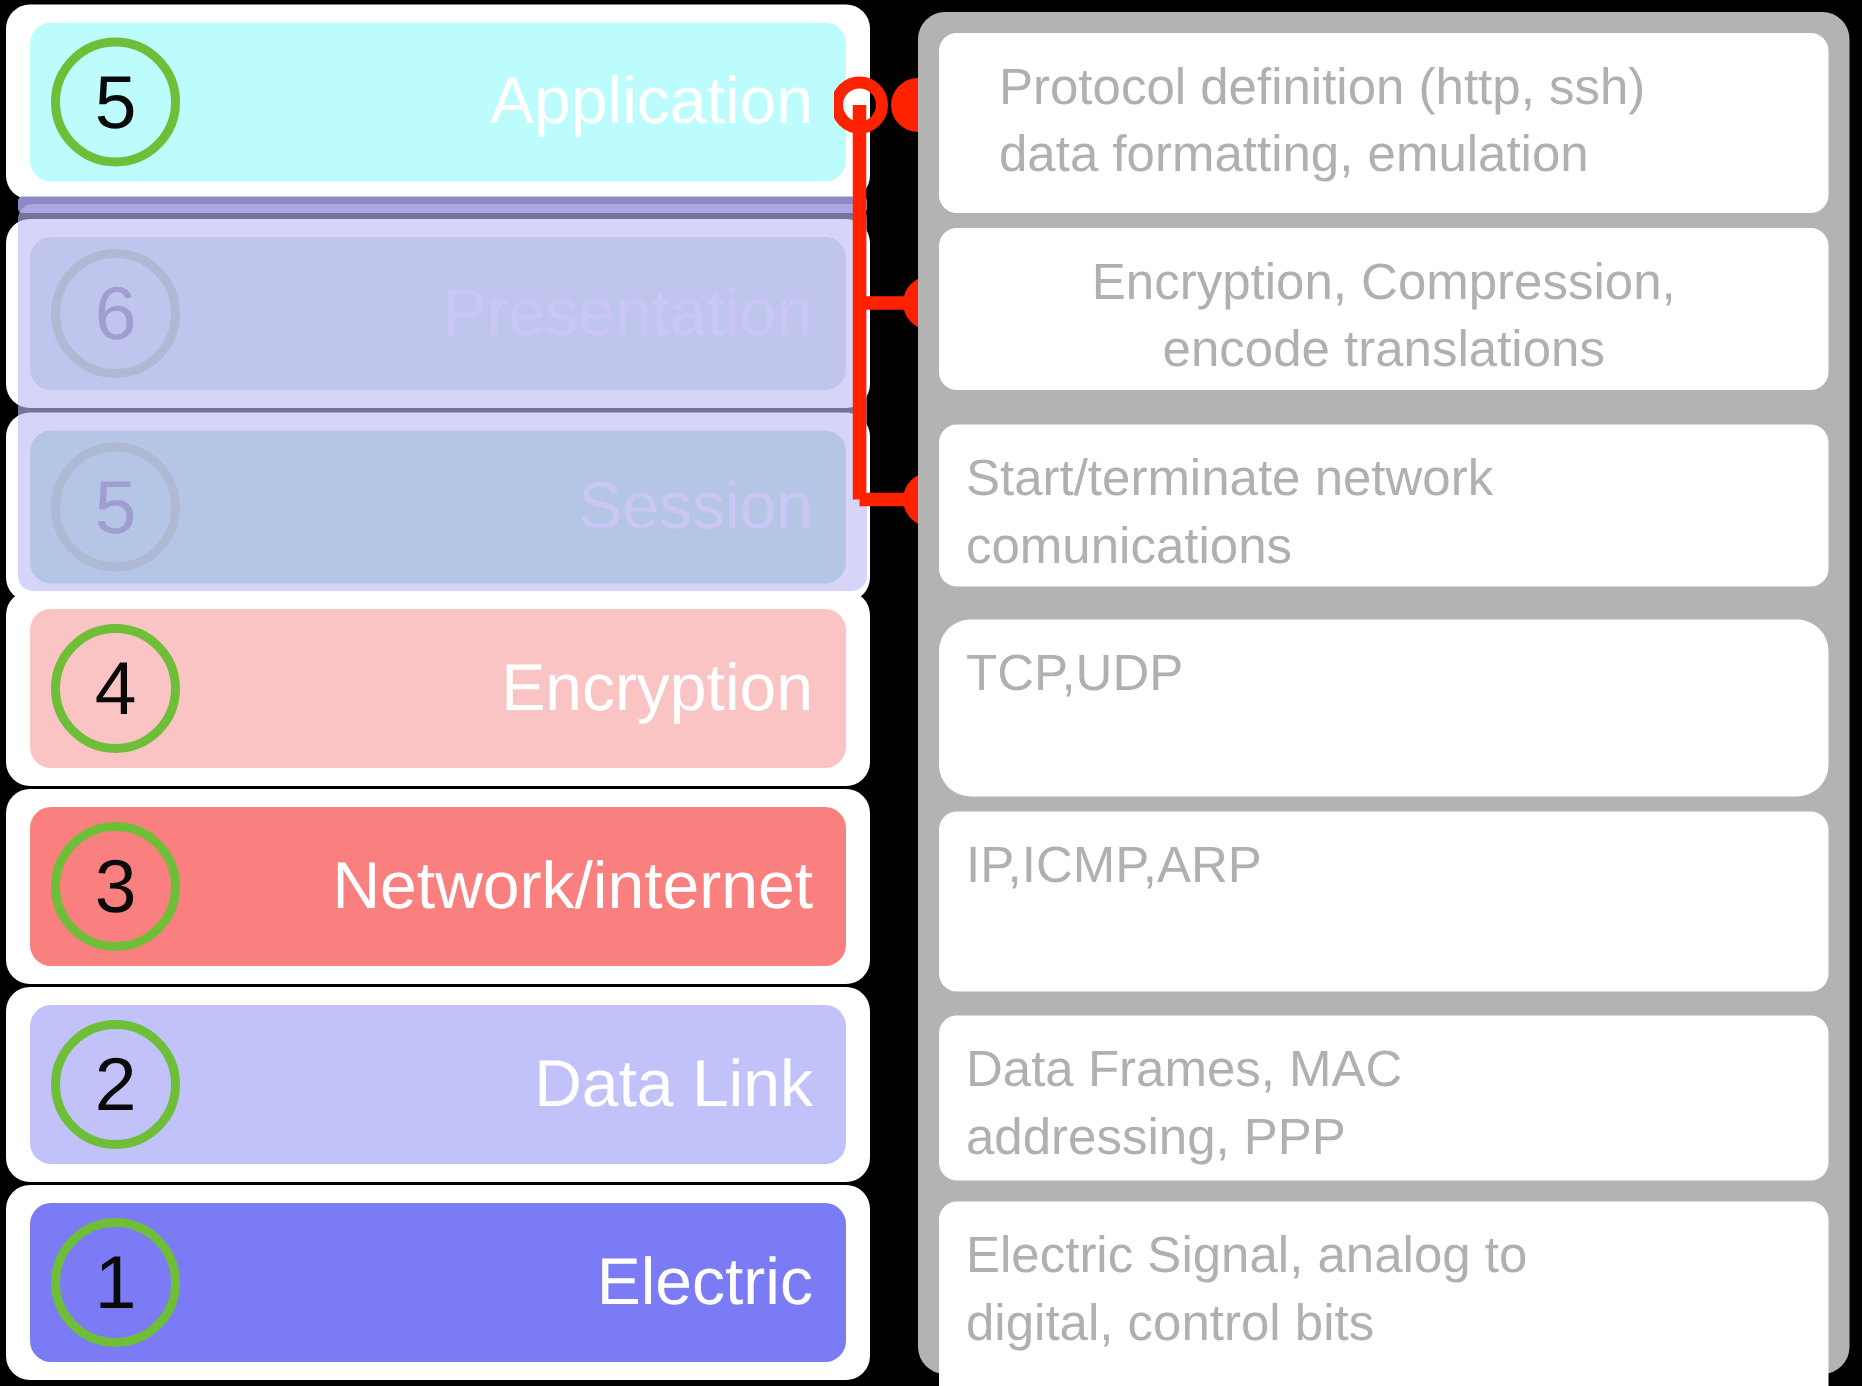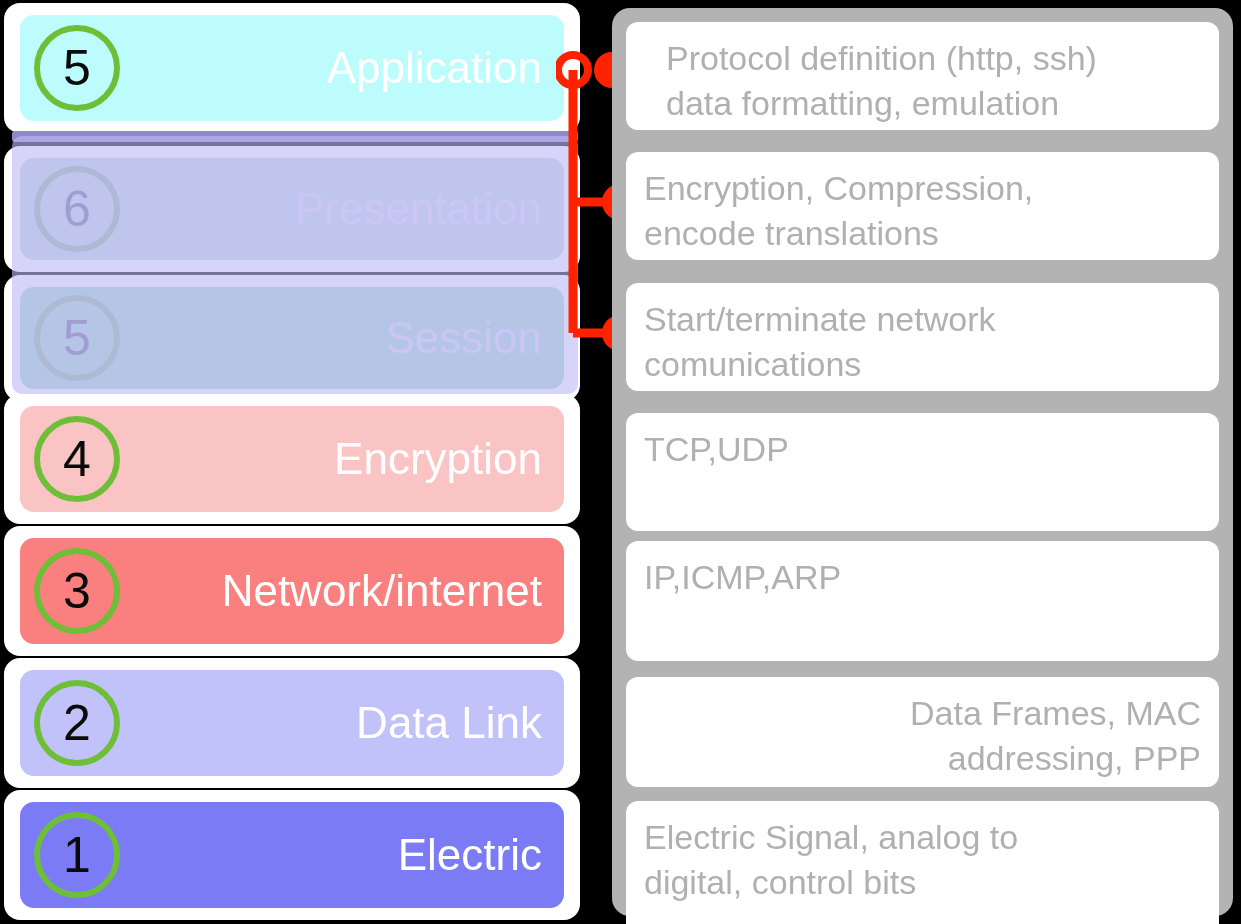--- a/index.html
+++ b/index.html
@@ -214,44 +214,44 @@
 
     <circle cx="17" cy="30" r="15" stroke="#FF2200" stroke-width="8" fill="none"></circle>
 
     <circle cx="56" cy="30" r="18" fill="#FF2200"></circle>
     <circle cx="64" cy="162" r="18" fill="#FF2200"></circle>
     <circle cx="64" cy="293" r="18" fill="#FF2200"></circle>
   </svg>
 
   <div id="desc-panel">
 
-    <div class="desc-box" style="top:14px;height:108px;padding-left:40px;">
+    <div class="desc-box" style="top:14px;height:120px;padding-left:40px;">
       <div class="desc-text">Protocol definition (http, ssh)
 data formatting, emulation</div>
     </div>
 
-    <div class="desc-box" style="top:144px;height:108px;">
+    <div class="desc-box" style="top:144px;height:108px;text-align:center;">
       <div class="desc-text">Encryption, Compression,
 encode translations</div>
     </div>
 
     <div class="desc-box" style="top:275px;height:108px;">
       <div class="desc-text">Start/terminate network
 comunications</div>
     </div>
 
-    <div class="desc-box" style="top:405px;height:118px;">
+    <div class="desc-box" style="top:405px;height:118px;border-radius:21px;">
       <div class="desc-text">TCP,UDP</div>
     </div>
 
     <div class="desc-box" style="top:533px;height:120px;">
       <div class="desc-text">IP,ICMP,ARP</div>
     </div>
 
-    <div class="desc-box" style="top:669px;height:110px;text-align:right;">
+    <div class="desc-box" style="top:669px;height:110px;">
       <div class="desc-text">Data Frames, MAC
 addressing, PPP</div>
     </div>
 
     <div class="desc-box" style="top:793px;height:140px;">
       <div class="desc-text">Electric Signal, analog to
 digital, control bits</div>
     </div>
   </div>
 

